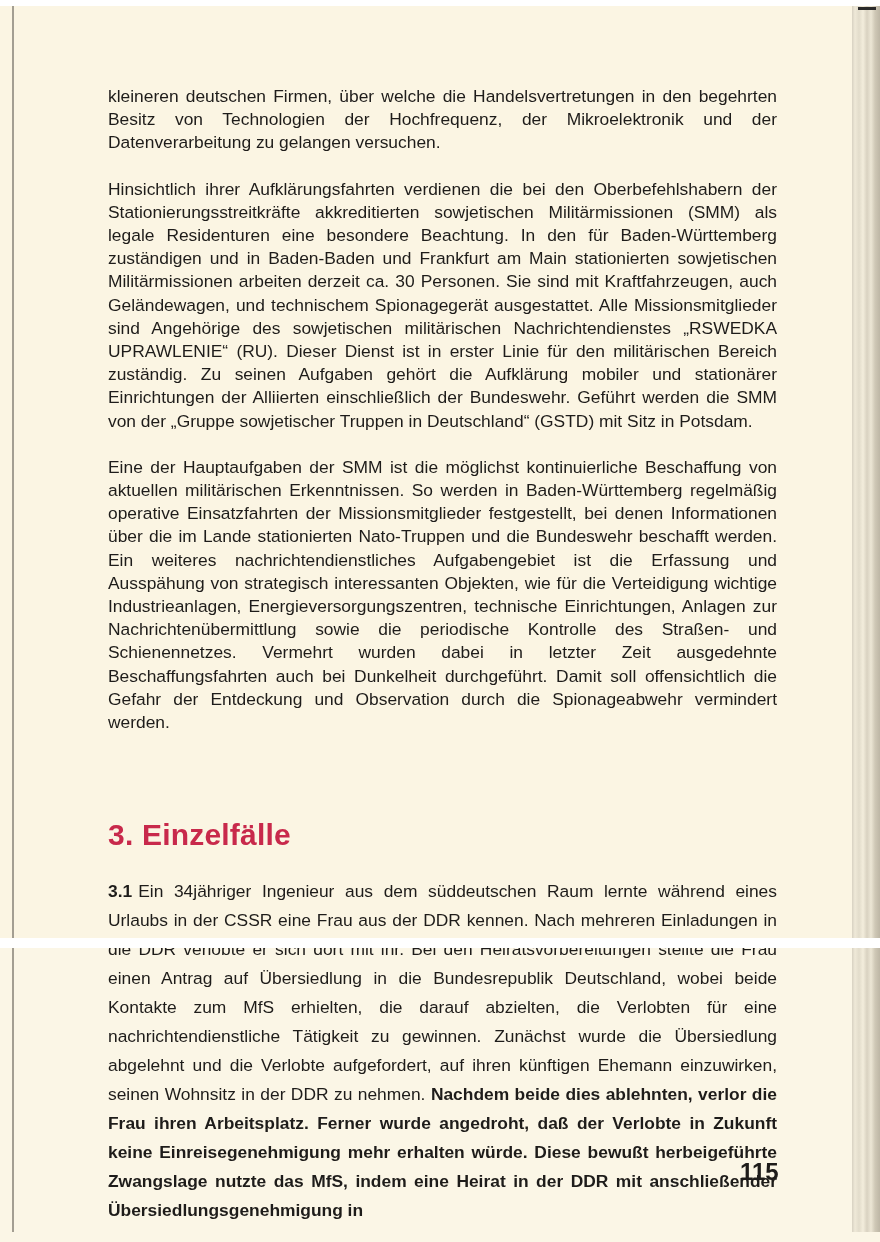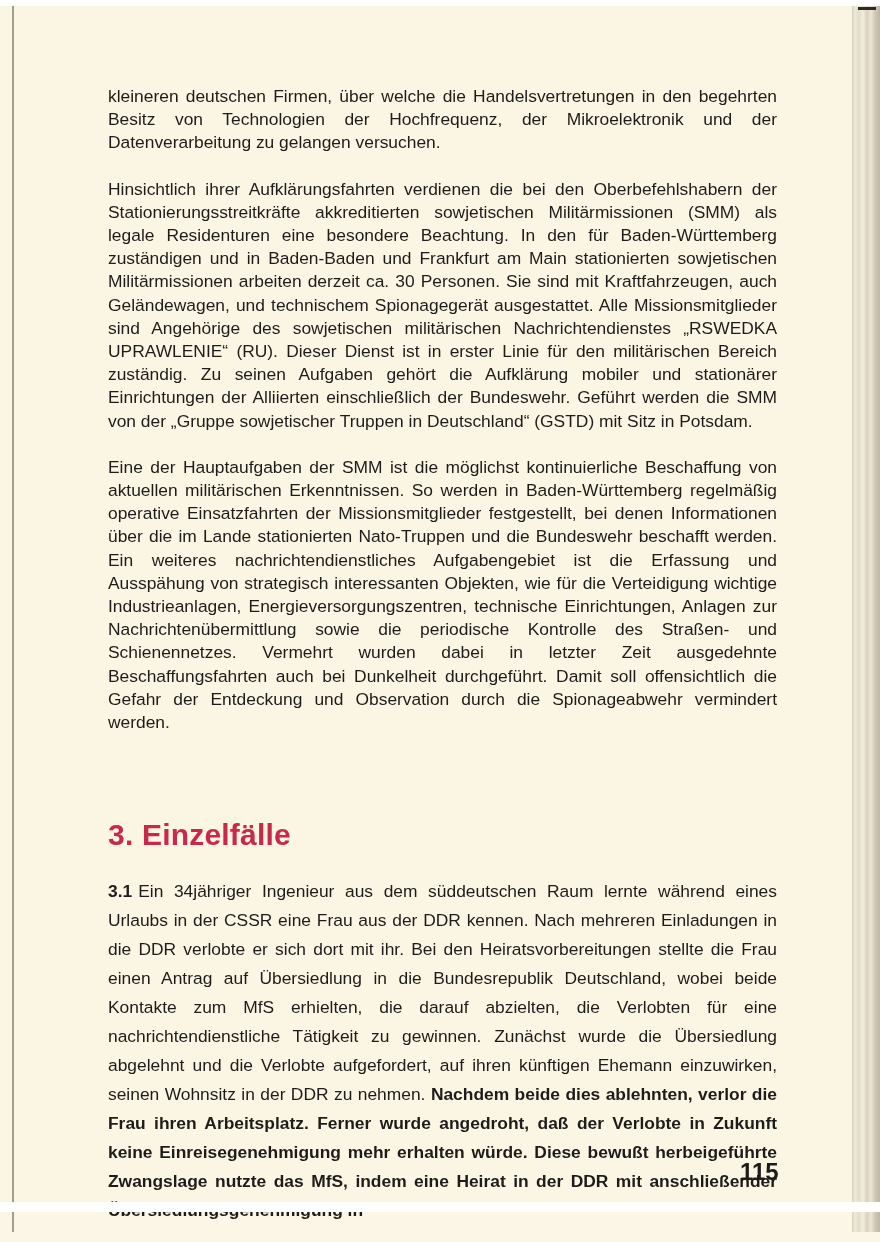--- a/index.html
+++ b/index.html
@@ -4,21 +4,21 @@
 <style>
   html, body { margin: 0; padding: 0; }
   body {
     width: 880px; height: 1242px; overflow: hidden;
     background: #fbf6e6;
     position: relative;
     font-family: "Liberation Sans", sans-serif;
     color: #1e1c1a;
   }
   .page {
-    position: absolute; left: 0; top: 0; width: 880px; height: 1212px;
+    position: absolute; left: 0; top: 0; width: 880px; height: 948px;
     background: #fbf5e3;
   }
   .top-edge {
     position: absolute; left: 0; top: 0; width: 880px; height: 6px; background: #ffffff;
   }
   .bottom-edge {
     position: absolute; left: 0; bottom: 0; width: 880px; height: 10px; background: #ffffff;
   }
   .binding-line {
     position: absolute; left: 12px; top: 6px; width: 2px; height: 1226px;

